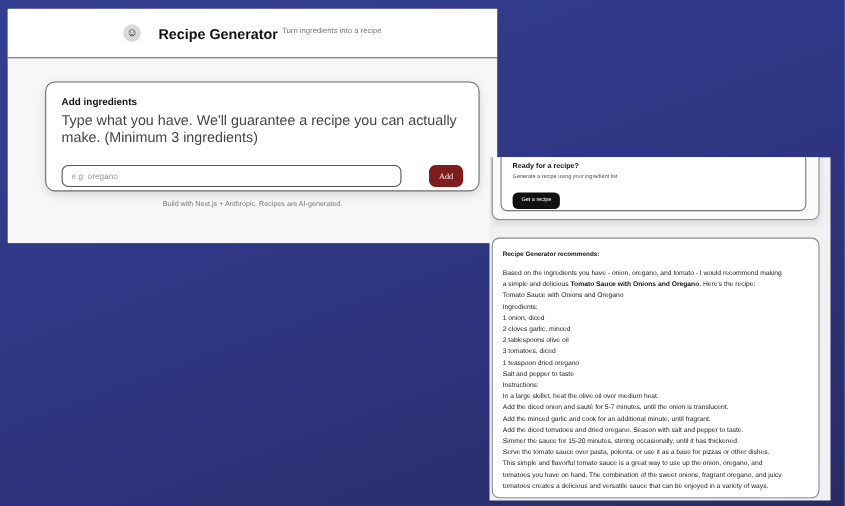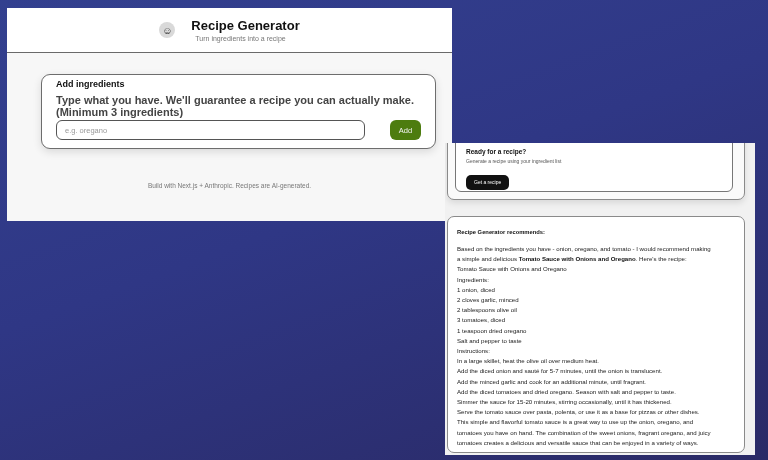--- a/index.html
+++ b/index.html
@@ -15,40 +15,40 @@
   .app-header {
     height: 44px; background: #ffffff; border-bottom: 1px solid #6a6a6a;
     display: flex; align-items: center; justify-content: center; gap: 10px;
     padding-left: 0;
   }
   .logo {
     width: 16px; height: 16px; border-radius: 50%; background: #d9d9d9;
     display: flex; align-items: center; justify-content: center; font-size: 10px; color: #333;
     margin-right: 6px;
   }
-  .title-wrap { display: flex; flex-direction: column; align-items: flex-start; }
+  .title-wrap { display: flex; flex-direction: row; align-items: flex-start; }
   .app-title { font-size: 13px; font-weight: bold; color: #111; line-height: 15px; }
   .app-subtitle { font-size: 7px; color: #777; line-height: 9px; margin-left: 4px; margin-top: 1px; }
   .card-add {
-    position: absolute; left: 34px; top: 66px; width: 395px; height: 75px;
+    position: absolute; left: 34px; top: 66px; width: 395px; height: 100px;
     background: #fff; border: 1px solid #6d6d6d; border-radius: 9px;
     box-shadow: 0 3px 8px rgba(0,0,0,0.12);
-    box-sizing: border-box; padding: 4px 14px 0 14px;
+    box-sizing: border-box; padding: 12px 14px 0 14px;
   }
   .card-title { font-size: 9px; font-weight: bold; color: #111; margin-bottom: 5px; }
-  .card-desc { font-size: 11px; color: #444; margin-bottom: 2px; font-weight: bold; }
+  .card-desc { font-size: 13px; color: #444; margin-bottom: 18px; }
   .input-row { display: flex; align-items: center; }
   .ing-input {
     flex: 1; height: 20px; border: 1px solid #555; border-radius: 6px; box-sizing: border-box;
     font-family: "Liberation Sans", sans-serif; font-size: 7.5px; padding: 0 8px; color: #333; background: #fff;
   }
   .ing-input::placeholder { color: #999; }
   .add-btn {
-    width: 31px; height: 20px; border: none; border-radius: 6px; background: #4d7c0f; color: #f4f4f4;
-    font-family: Liberation Sans, sans-serif; font-size: 7.5px; margin-left: 25px;
+    width: 31px; height: 20px; border: none; border-radius: 6px; background: #7f1d1d; color: #f4f4f4;
+    font-family: Liberation Serif, serif; font-size: 7.5px; margin-left: 25px;
   }
   .footer-note {
     position: absolute; top: 174px; left: 0; width: 445px; text-align: center;
     font-size: 6.5px; color: #777;
   }
 
   .shot-right {
     position: absolute; left: 445px; top: 143px; width: 310px; height: 312px;
     background: #f1f1f1; overflow: hidden;
   }

